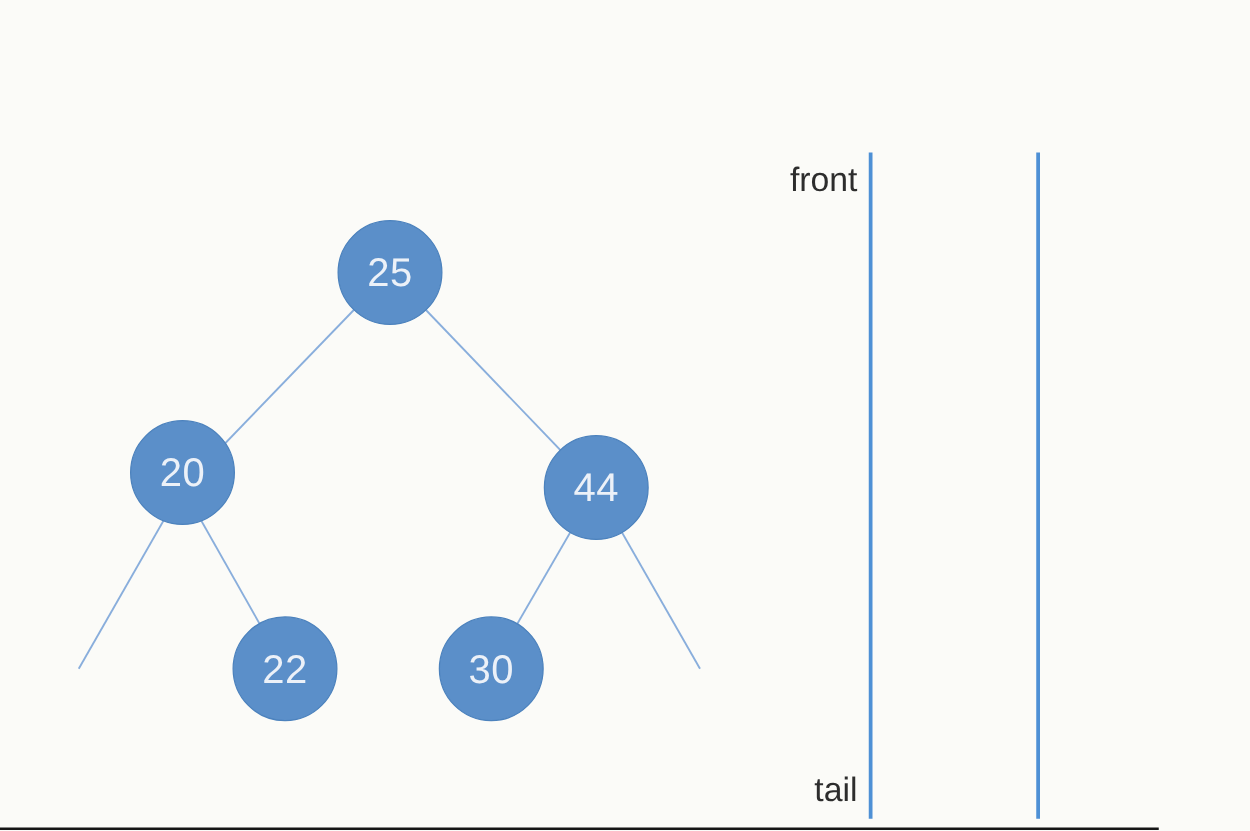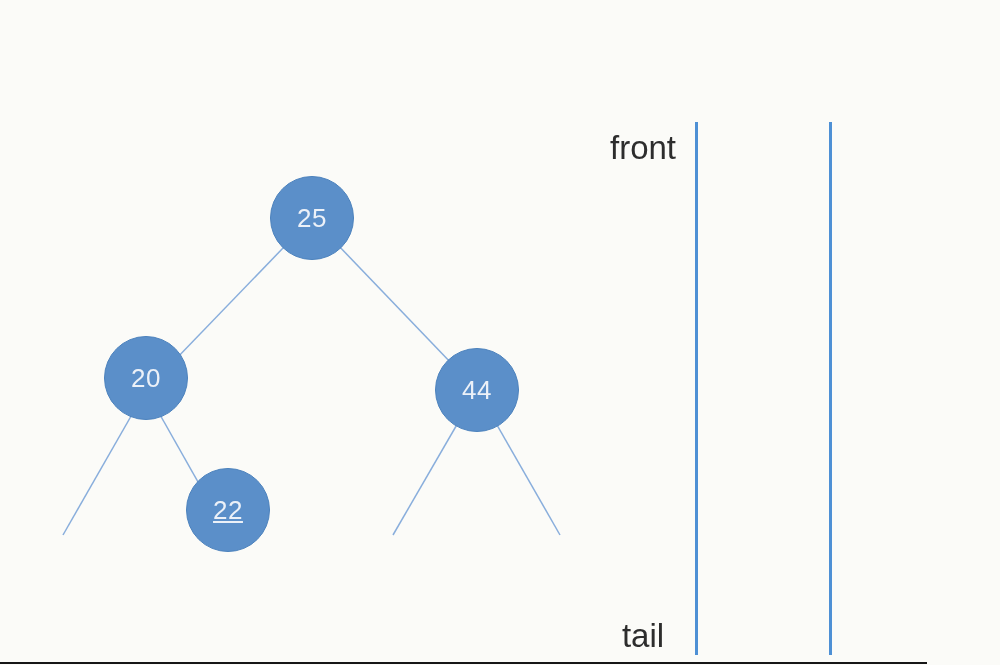--- a/index.html
+++ b/index.html
@@ -37,44 +37,44 @@
   .tree-node{
     position:absolute;
     width:84px;height:84px;
     border-radius:50%;
     background:var(--node-fill);
     border:1px solid var(--node-border);
     color:var(--node-text);
     display:flex;
     align-items:center;
     justify-content:center;
-    font-size:26px;
+    font-size:32px;
     letter-spacing:0.5px;
   }
   .n-25{left:270px;top:176px;}
   .n-20{left:104px;top:336px;}
   .n-35{left:435px;top:348px;}
   .n-15{left:21px;top:493px;}
-  .n-22{left:186px;top:468px;text-decoration:underline;}
+  .n-22{left:186px;top:493px;}
   .n-30{left:351px;top:493px;}
   .n-45{left:518px;top:493px;}
   .queue-line{
     position:absolute;
     top:122px;
     width:3px;
     height:533px;
     background:var(--queue-line);
   }
   .queue-line.left{left:695px;}
   .queue-line.right{left:829px;}
   .queue-label{
     position:absolute;
     width:86px;
-    text-align:center;
-    font-size:33px;
+    text-align:right;
+    font-size:27px;
     color:var(--label-text);
   }
   .queue-label.front{left:600px;top:129px;}
   .queue-label.tail{left:600px;top:617px;}
   .bottom-line{
     position:absolute;
     left:0;top:662px;
     width:927px;height:2px;
     background:var(--bottom-line);
   }
@@ -90,20 +90,21 @@
     <line x1="146" y1="390" x2="63" y2="535"></line>
     <line x1="146" y1="390" x2="228" y2="535"></line>
     <line x1="477" y1="390" x2="393" y2="535"></line>
     <line x1="477" y1="390" x2="560" y2="535"></line>
   </svg>
 
   <div class="tree-node n-25">25</div>
   <div class="tree-node n-20">20</div>
   <div class="tree-node n-35">44</div>
   <div class="tree-node n-22">22</div>
+  <div class="tree-node n-30">30</div>
 
   <div class="queue-label front">front</div>
   <div class="queue-label tail">tail</div>
 
   <div class="queue-line left"></div>
   <div class="queue-line right"></div>
 
   <div class="bottom-line"></div>
 
 </div>

